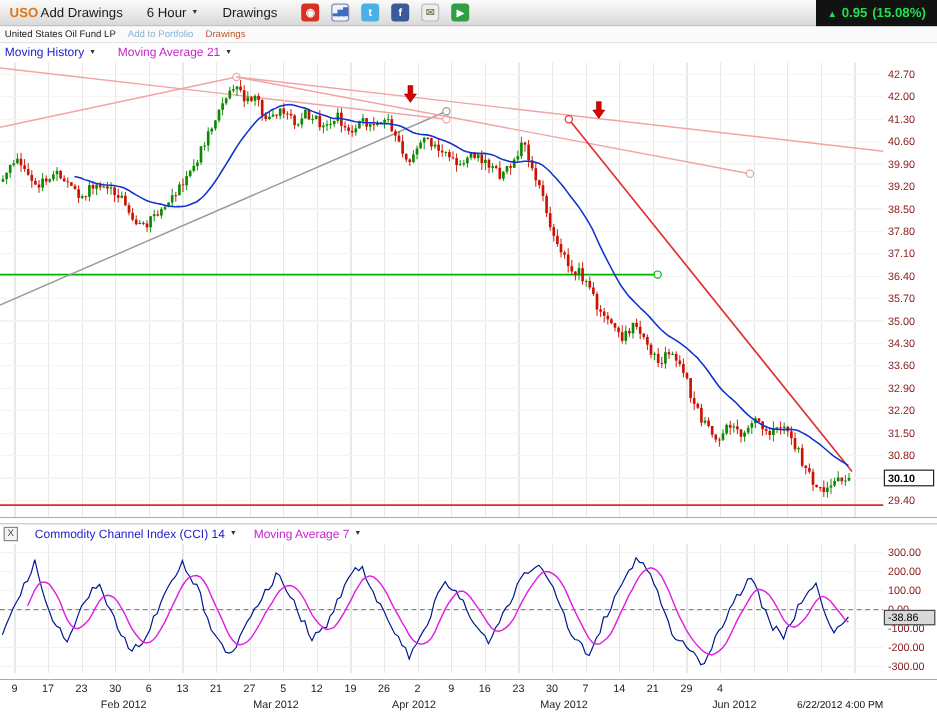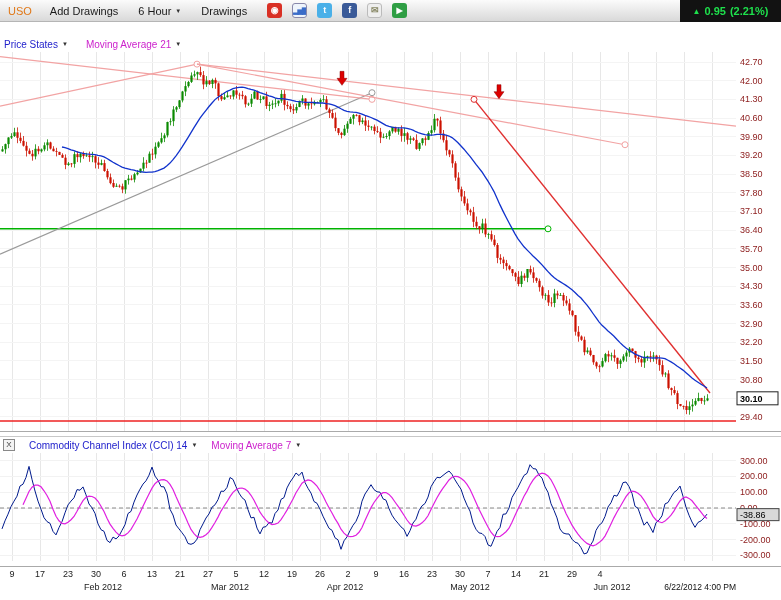--- a/index.html
+++ b/index.html
@@ -1,19 +1,19 @@
 <!DOCTYPE html>
 <html><head>
 <meta charset="utf-8">
 <style>
   *{margin:0;padding:0;box-sizing:border-box}
   body{background:#9a9a9a;font-family:"Liberation Sans",sans-serif}
   #screen{position:relative;width:781px;height:600px;background:#fff;overflow:hidden;margin:0 auto}
   #toolbar{position:absolute;top:0;left:0;right:0;height:22px;background:linear-gradient(#fbfbfb,#d9d9d9);border-bottom:1px solid #b5b5b5;display:flex;align-items:center;padding-left:8px}
-  #symbol{font-size:11px;font-weight:normal;color:#e07818;margin-right:18px}
+  #symbol{font-size:11px;font-weight:bold;color:#e07818;margin-right:2px}
   .tb-btn{margin-right:20px;font-size:11px;color:#1a1a1a;cursor:default;white-space:nowrap}
   .caret{font-size:6px;vertical-align:2px;color:#333;margin-left:4px}
   .icn{width:15px;height:15px;border-radius:3px;margin-right:10px;font-size:9px;line-height:15px;text-align:center;color:#fff;display:inline-block;font-weight:700;overflow:hidden}
   #i-logo{background:#d93025}
   #i-chart{background:#eef4fb;border:1px solid #88a;color:#3a6cc8;font-size:7px;letter-spacing:-1px;line-height:13px}
   #i-twitter{background:#4ab0e8}
   #i-fb{background:#3a5a98}
   #i-mail{background:#eee;border:1px solid #bbb;color:#886;font-size:9px;line-height:13px}
   #i-play{background:#2f9e44;font-size:8px}
   #change-badge{position:absolute;right:0;top:0;width:101px;height:22px;background:#121212;font-size:11px;font-weight:bold;display:flex;align-items:center;justify-content:center;gap:4px}
@@ -43,27 +43,32 @@
     <span class="tb-btn">Drawings</span>
     <span class="icn" id="i-logo">◉</span>
     <span class="icn" id="i-chart">▂▅▇</span>
     <span class="icn" id="i-twitter">t</span>
     <span class="icn" id="i-fb">f</span>
     <span class="icn" id="i-mail">✉</span>
     <span class="icn" id="i-play">▶</span>
     <div id="change-badge" style="color: rgb(30, 224, 76);">
       <span class="ua">▲</span>
       <span>0.95</span>
-      <span>(2.21%)</span>
+      <span>(15.08%)</span>
     </div>
   </div>
 
+  <div id="subheader">
+    <span id="company">United States Oil Fund LP</span>
+    <span id="portfolio">Add to Portfolio</span>
+    <span id="drawings">Drawings</span>
+  </div>
 
   <div id="legend-main">
-    <span class="lg" style="color: rgb(34, 34, 204);"><span>Price States</span><span class="caret">▼</span></span>
+    <span class="lg" style="color: rgb(34, 34, 204);"><span>Moving History</span><span class="caret">▼</span></span>
     <span class="lg" style="color: rgb(204, 34, 204);"><span>Moving Average 21</span><span class="caret">▼</span></span>
   </div>
 
   <svg id="price-chart" width="781" height="380">
       <line x1="12.5" y1="0" x2="12.5" y2="380" stroke="#e7e7e7" shape-rendering="crispEdges"></line>
       <line x1="40.5" y1="0" x2="40.5" y2="380" stroke="#e7e7e7" shape-rendering="crispEdges"></line>
       <line x1="68.5" y1="0" x2="68.5" y2="380" stroke="#e7e7e7" shape-rendering="crispEdges"></line>
       <line x1="96.5" y1="0" x2="96.5" y2="380" stroke="#e7e7e7" shape-rendering="crispEdges"></line>
       <line x1="124.5" y1="0" x2="124.5" y2="380" stroke="#e7e7e7" shape-rendering="crispEdges"></line>
       <line x1="152.5" y1="0" x2="152.5" y2="380" stroke="#e7e7e7" shape-rendering="crispEdges"></line>

